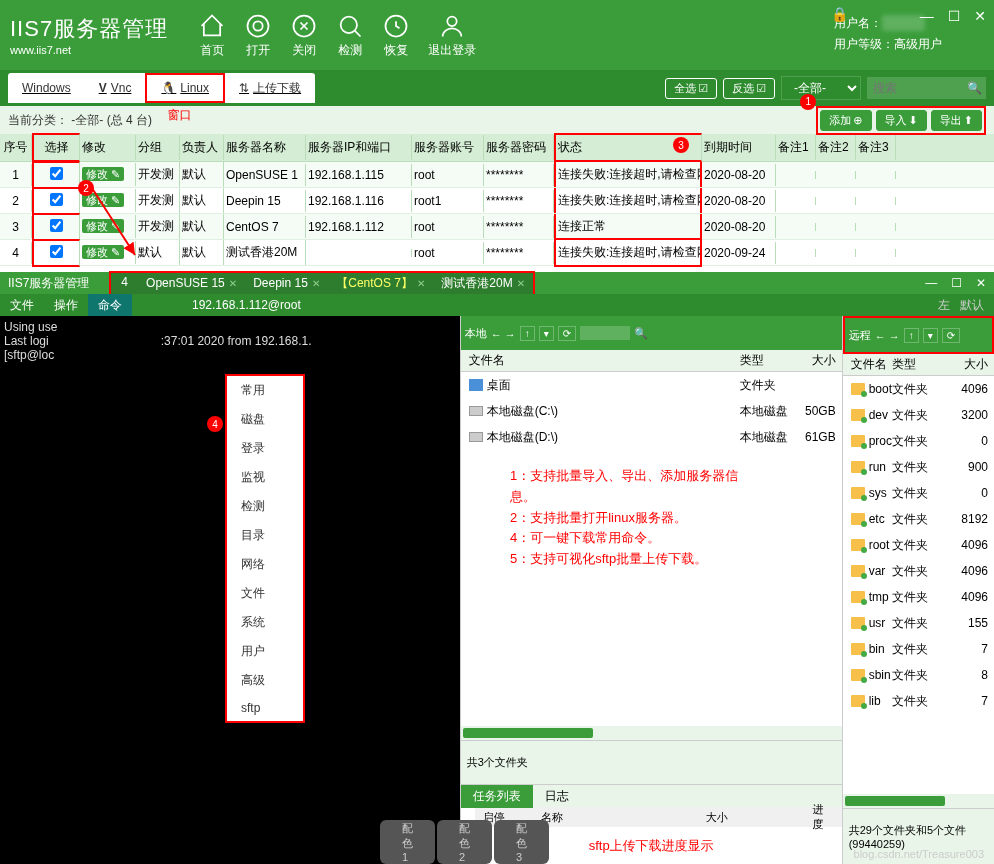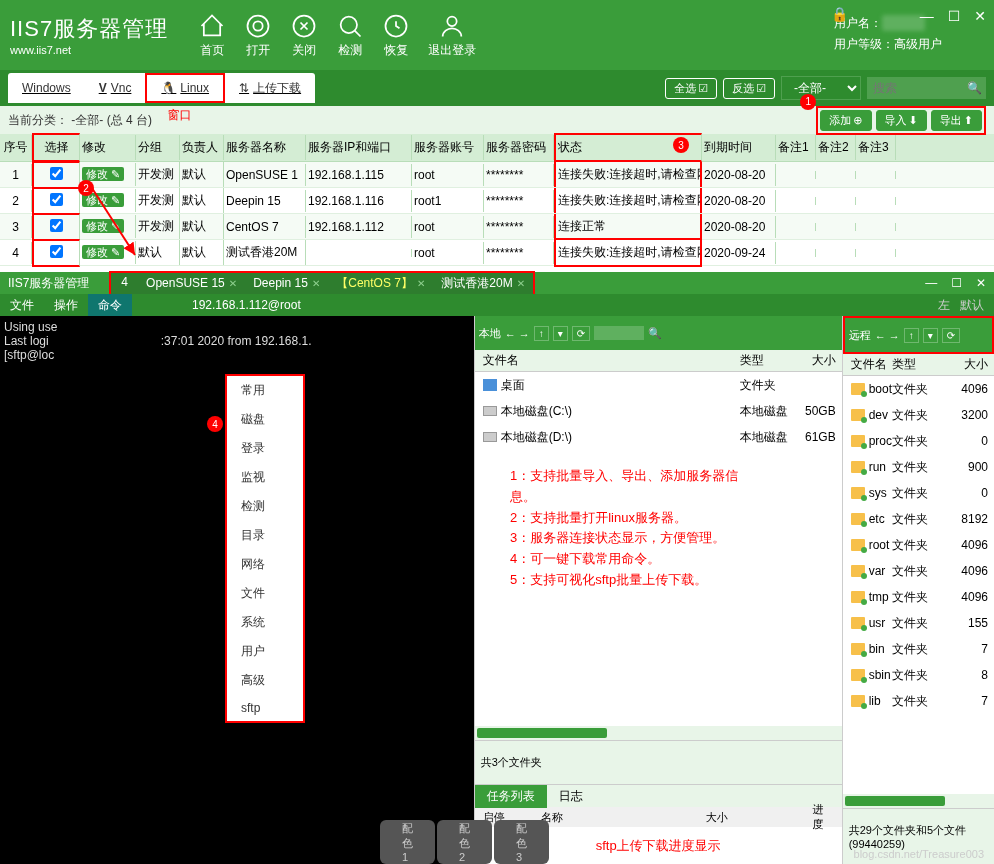--- a/index.html
+++ b/index.html
@@ -87,21 +87,21 @@
 .disk-ico { width:14px; height:10px; background:#ccc; border:1px solid #999; display:inline-block; }
 .desk-ico { width:14px; height:12px; background:#4a90d9; display:inline-block; }
 .fp-status { background:#e8f5e8; padding:14px 6px; font-size:11px; border-top:1px solid #ccc; }
 .scroll-h { height:14px; background:#e8f5e8; position:relative; }
 .scroll-thumb { position:absolute; height:10px; background:#3a9d3a; top:2px; border-radius:2px; }
 
 .task-area { height:80px; border-top:1px solid #ccc; }
 .task-tabs { display:flex; background:#e8f5e8; height:22px; align-items:center; }
 .task-tab { padding:3px 12px; cursor:pointer; font-size:12px; }
 .task-tab.active { background:#3a9d3a; color:#fff; }
-.task-header { display:flex; background:#f0f0f0; height:20px; align-items:center; font-size:11px; }
+.task-header { display:flex; background:#f0f0f0; height:20px; align-items:center; font-size:11px;margin-left:14px; }
 .task-header > div { padding:0 8px; }
 .task-body { padding:10px; text-align:center; color:red; font-size:13px; }
 
 .annot { position:absolute; color:red; font-size:13px; line-height:1.6; z-index:5; }
 .watermark { position:absolute; right:10px; bottom:4px; color:#ccc; font-size:11px; z-index:20; }
 .term-footer { position:absolute; bottom:0; left:380px; display:flex; gap:2px; font-size:11px; }
 .term-footer span { background:#555; color:#ccc; padding:1px 22px;border-radius:6px; }
 </style>
 </head>
 <body>
@@ -349,21 +349,20 @@
             <div class="sub-menu-item">文件</div>
             <div class="sub-menu-item">系统</div>
             <div class="sub-menu-item">用户</div>
             <div class="sub-menu-item">高级</div>
             <div class="sub-menu-item">sftp</div>
           </div>
       </div>
       <div class="annot" style="left:510px;top:150px;width:240px">
         <div>1：支持批量导入、导出、添加服务器信息。</div>
         <div>2：支持批量打开linux服务器。</div>
-        <div>3：服务器连接状态显示，方便管理。</div>
         <div>4：可一键下载常用命令。</div>
         <div>5：支持可视化sftp批量上传下载。</div>
       </div>
       <div class="term-footer">
         <span>配色1</span>
         <span>配色2</span>
         <span>配色3</span>
       </div>
     </div>
 

